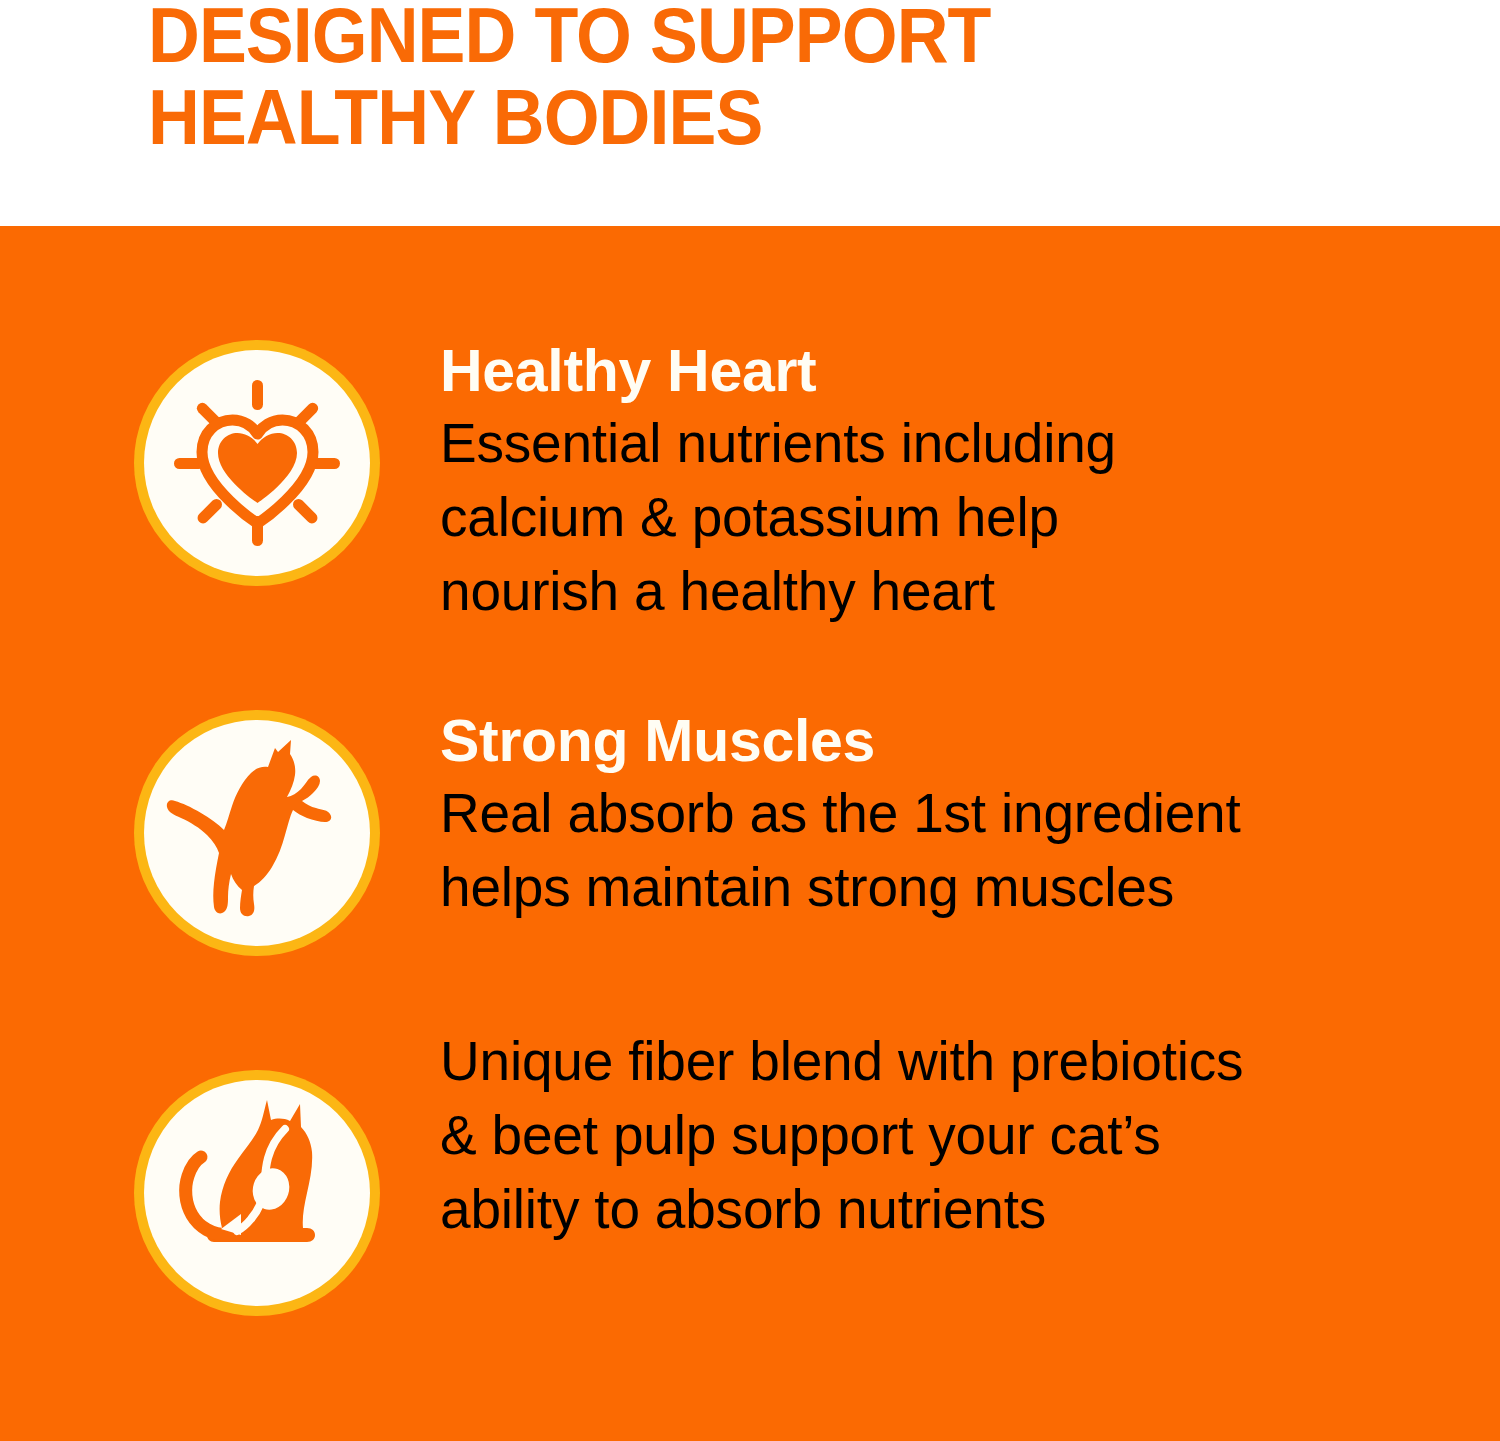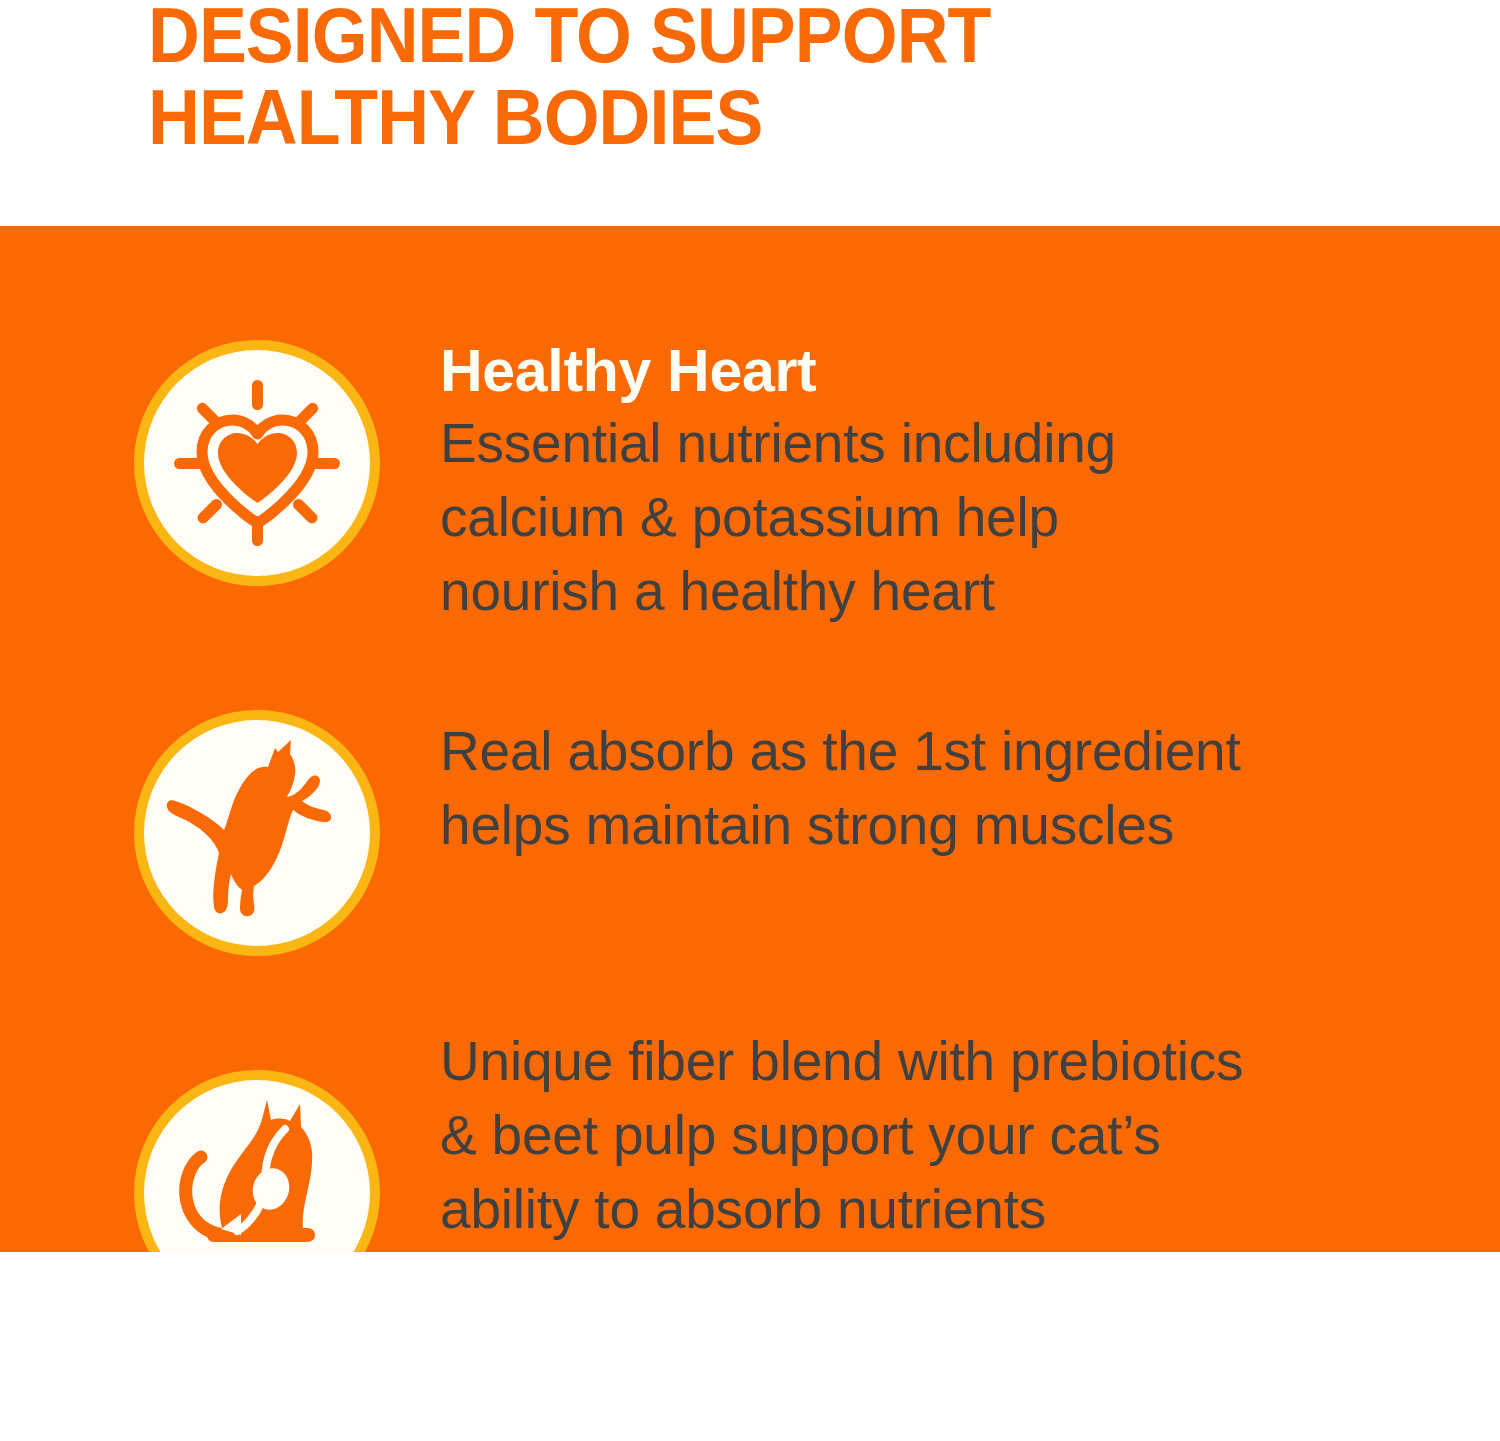--- a/index.html
+++ b/index.html
@@ -9,21 +9,21 @@
     background: #ffffff;
   }
   body {
     font-family: "Liberation Sans", sans-serif;
     -webkit-font-smoothing: antialiased;
   }
 
   #page {
     position: relative;
     width: 1500px;
-    height: 1252px;
+    height: 1441px;
     overflow: hidden;
     background: #ffffff;
   }
 
   
   .header-band {
     position: absolute;
     left: 0;
     top: 0;
     width: 1500px;
@@ -117,21 +117,21 @@
     color: #FFFDF4;
     font-family: "Liberation Sans Narrow", "Liberation Sans", sans-serif;
     font-weight: bold;
     font-size: 59px;
     line-height: 62px;
     letter-spacing: -0.3px;
   }
   .benefit-desc {
     margin: 0;
     padding-top: 4px;
-    color: #404040;
+    color: #000000;
     font-family: "Liberation Sans Narrow", "Liberation Sans", sans-serif;
     font-weight: normal;
     font-size: 55px;
     line-height: 74px;
     letter-spacing: -0.2px;
     white-space: pre-line;
   }
 </style>
 </head>
 <body>
@@ -233,20 +233,21 @@
                        C 153 73, 148 76, 143 77
                        C 147 70, 150 62, 151 55
                        C 152 47, 150 40, 146 34
                        L 147 20
                        L 134 32 Z"></path>
             </g>
           </svg>
         </div>
       </div>
       <div class="benefit-text">
+        <h2 class="benefit-title">Strong Muscles</h2>
         <p class="benefit-desc">Real absorb as the 1st ingredient
 helps maintain strong muscles</p>
       </div>
     </div>
 
     <div class="benefit-row" id="row-2">
       <div class="badge">
         <div class="badge-ring"></div>
         <div class="badge-disc"></div>
         <div class="badge-glyph">

